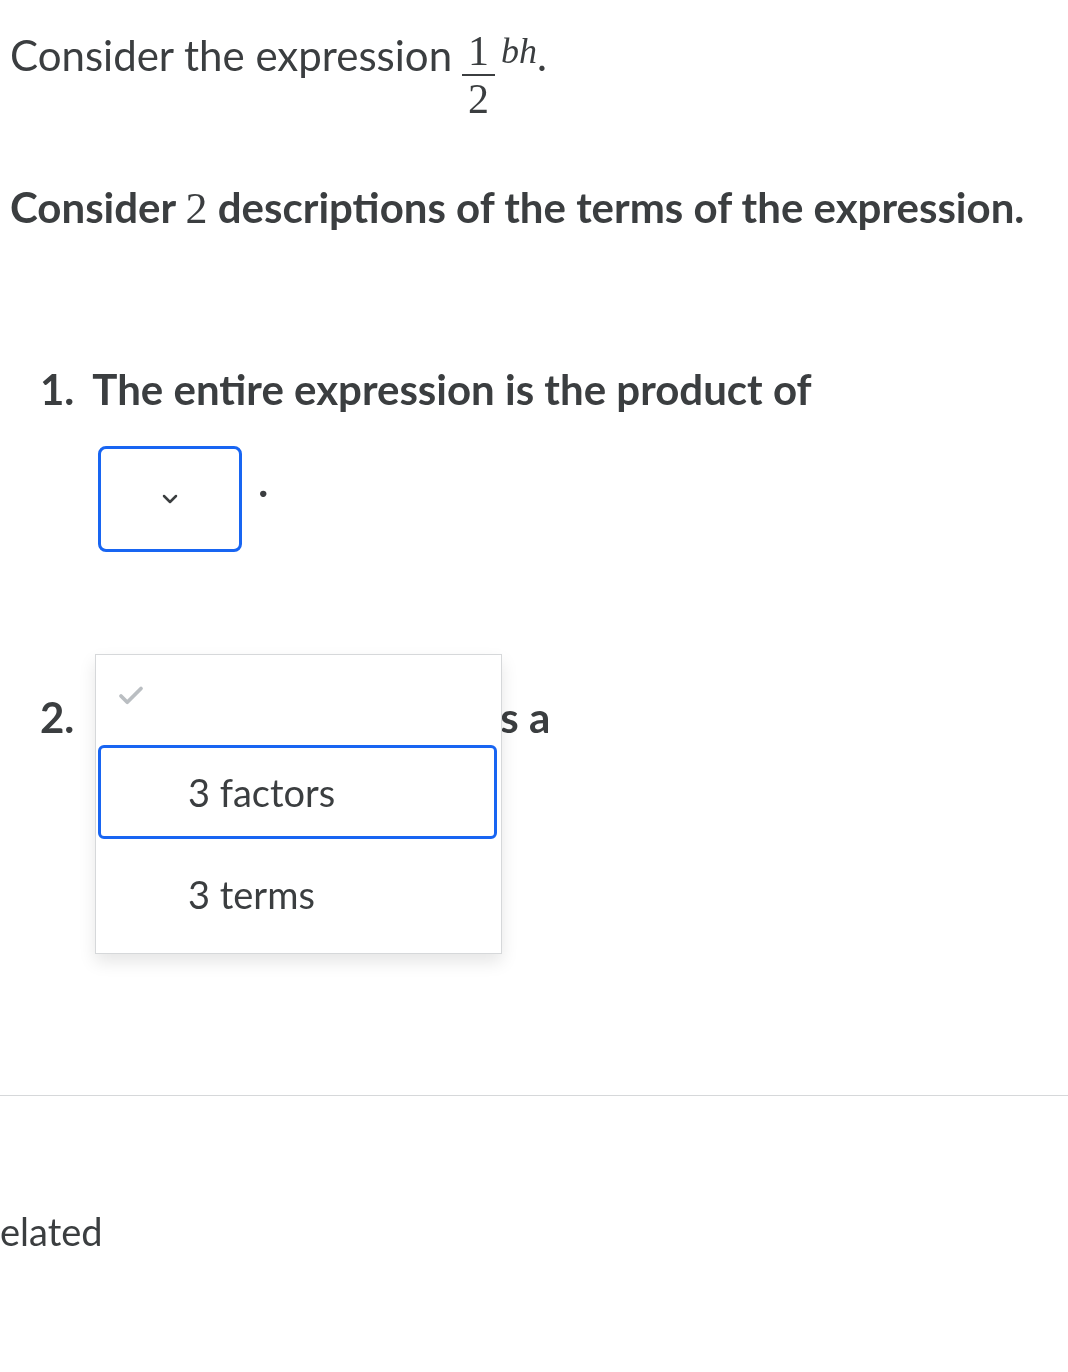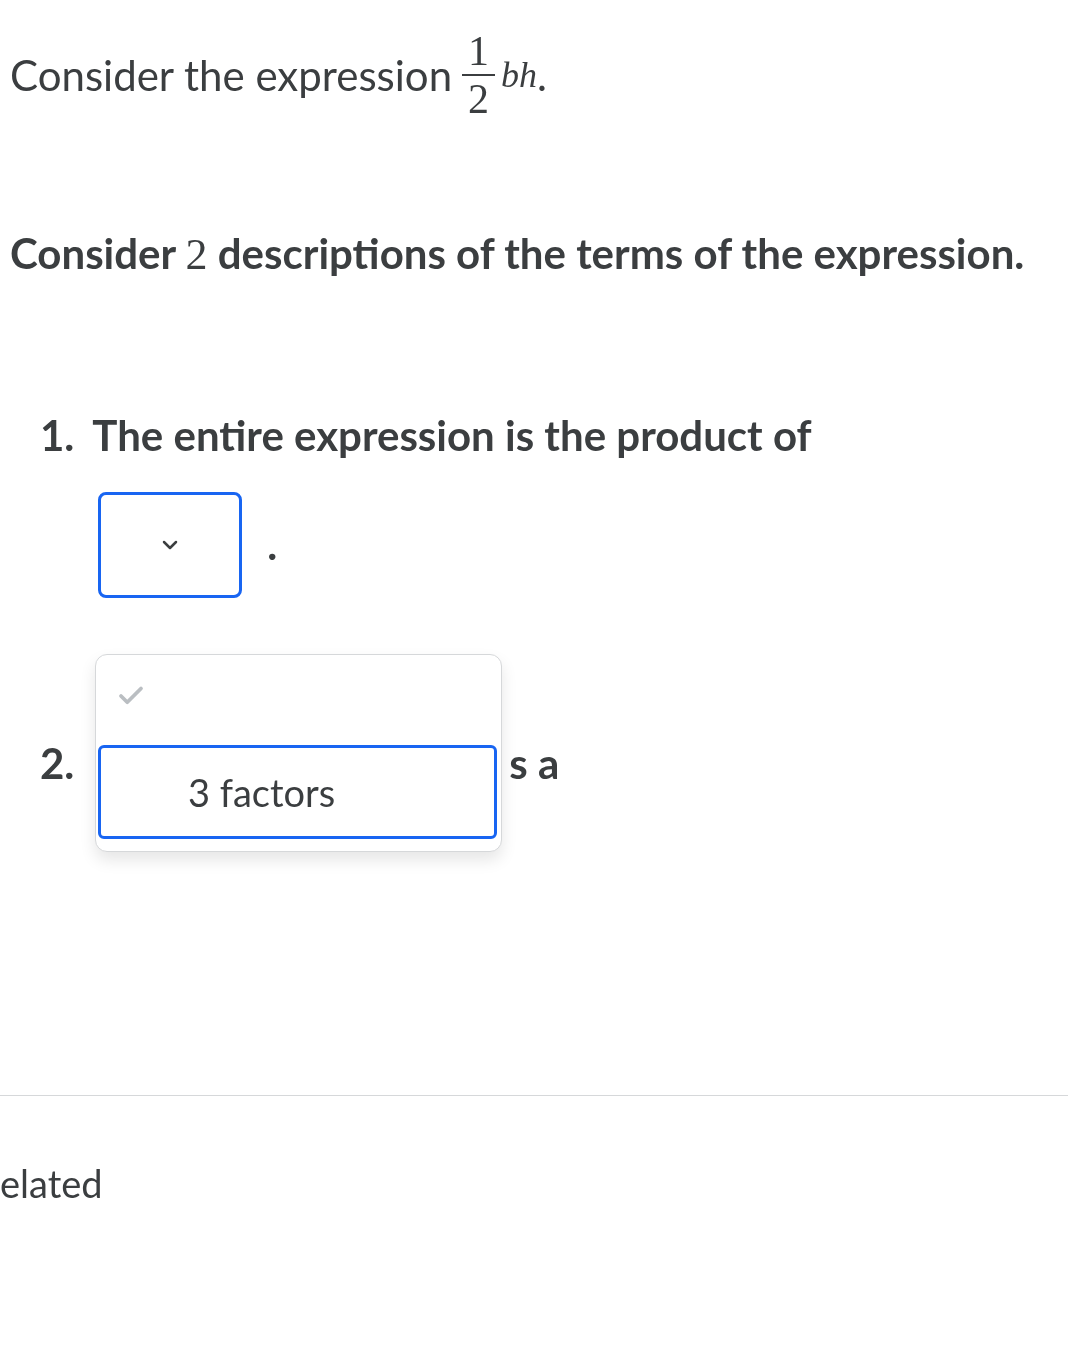--- a/index.html
+++ b/index.html
@@ -15,23 +15,22 @@
       height: 1372px;
       position: relative;
       background: #ffffff;
     }
     .content {
       padding: 30px 10px 0 10px;
     }
     .intro-line {
       font-size: 42px;
       color: #3b3e40;
-      margin-bottom: 100px;
-      display: flex;
-      align-items: center;
+      margin-bottom: 54px;
+      display: flex;
       flex-wrap: wrap;
     }
     .fraction {
       display: inline-flex;
       flex-direction: column;
       align-items: center;
       font-family: 'Times New Roman', serif;
       font-size: 42px;
       line-height: 1;
       margin: 0 6px 0 10px;
@@ -74,22 +73,22 @@
       margin-bottom: 20px;
     }
     .list-number {
       margin-right: 18px;
       flex-shrink: 0;
     }
     .list-body {
       flex: 1;
       display: flex;
       flex-wrap: wrap;
-      align-items: center;
-      gap: 10px 17px;
+      align-items: flex-start;
+      gap: 10px 8px;
     }
     .item2 {
       margin-top: 130px;
     }
     .dropdown-box {
       display: inline-flex;
       align-items: center;
       justify-content: center;
       border: 3px solid #1865f2;
       border-radius: 8px;
@@ -109,21 +108,21 @@
       font-size: 42px;
       margin-left: 2px;
     }
     .dropdown-menu {
       position: absolute;
       left: 95px;
       top: 654px;
       width: 407px;
       background: #ffffff;
       border: 1px solid #d6d8da;
-      border-radius: 12px;
+      border-radius: 0;
       box-shadow: 0 8px 16px rgba(0,0,0,0.1);
       z-index: 10;
       padding: 8px 0;
     }
     .dropdown-item {
       display: flex;
       align-items: center;
       padding: 28px 20px;
       font-size: 38px;
       color: #3b3e40;
@@ -166,21 +165,21 @@
       position: absolute;
       left: 0;
       right: 0;
       top: 1095px;
       height: 1px;
       background: #d6d8da;
     }
     .footer-text {
       position: absolute;
       left: 0;
-      top: 1160px;
+      top: 1208px;
       font-size: 38px;
       color: #3b3e40;
     }
     .text-after {
       font-weight: 700;
     }
   </style>
 </head>
 <body>
 
@@ -228,17 +227,20 @@
   <div class="dropdown-item check-row">
     <span class="check-slot">
       <svg class="checkmark" viewBox="0 0 24 24" fill="none" stroke="#babec2" stroke-width="3" stroke-linecap="round" stroke-linejoin="round">
         <polyline points="20 6 9 17 4 12"></polyline>
       </svg>
     </span>
   </div>
   <div class="dropdown-item highlighted">
     <span class="option-label">3 factors</span>
   </div>
+  <div class="dropdown-item">
+    <span class="option-label">3 terms</span>
+  </div>
 </div>
 
 <div class="separator"></div>
 
 <div class="footer-text">elated</div>
 
 </body></html>

